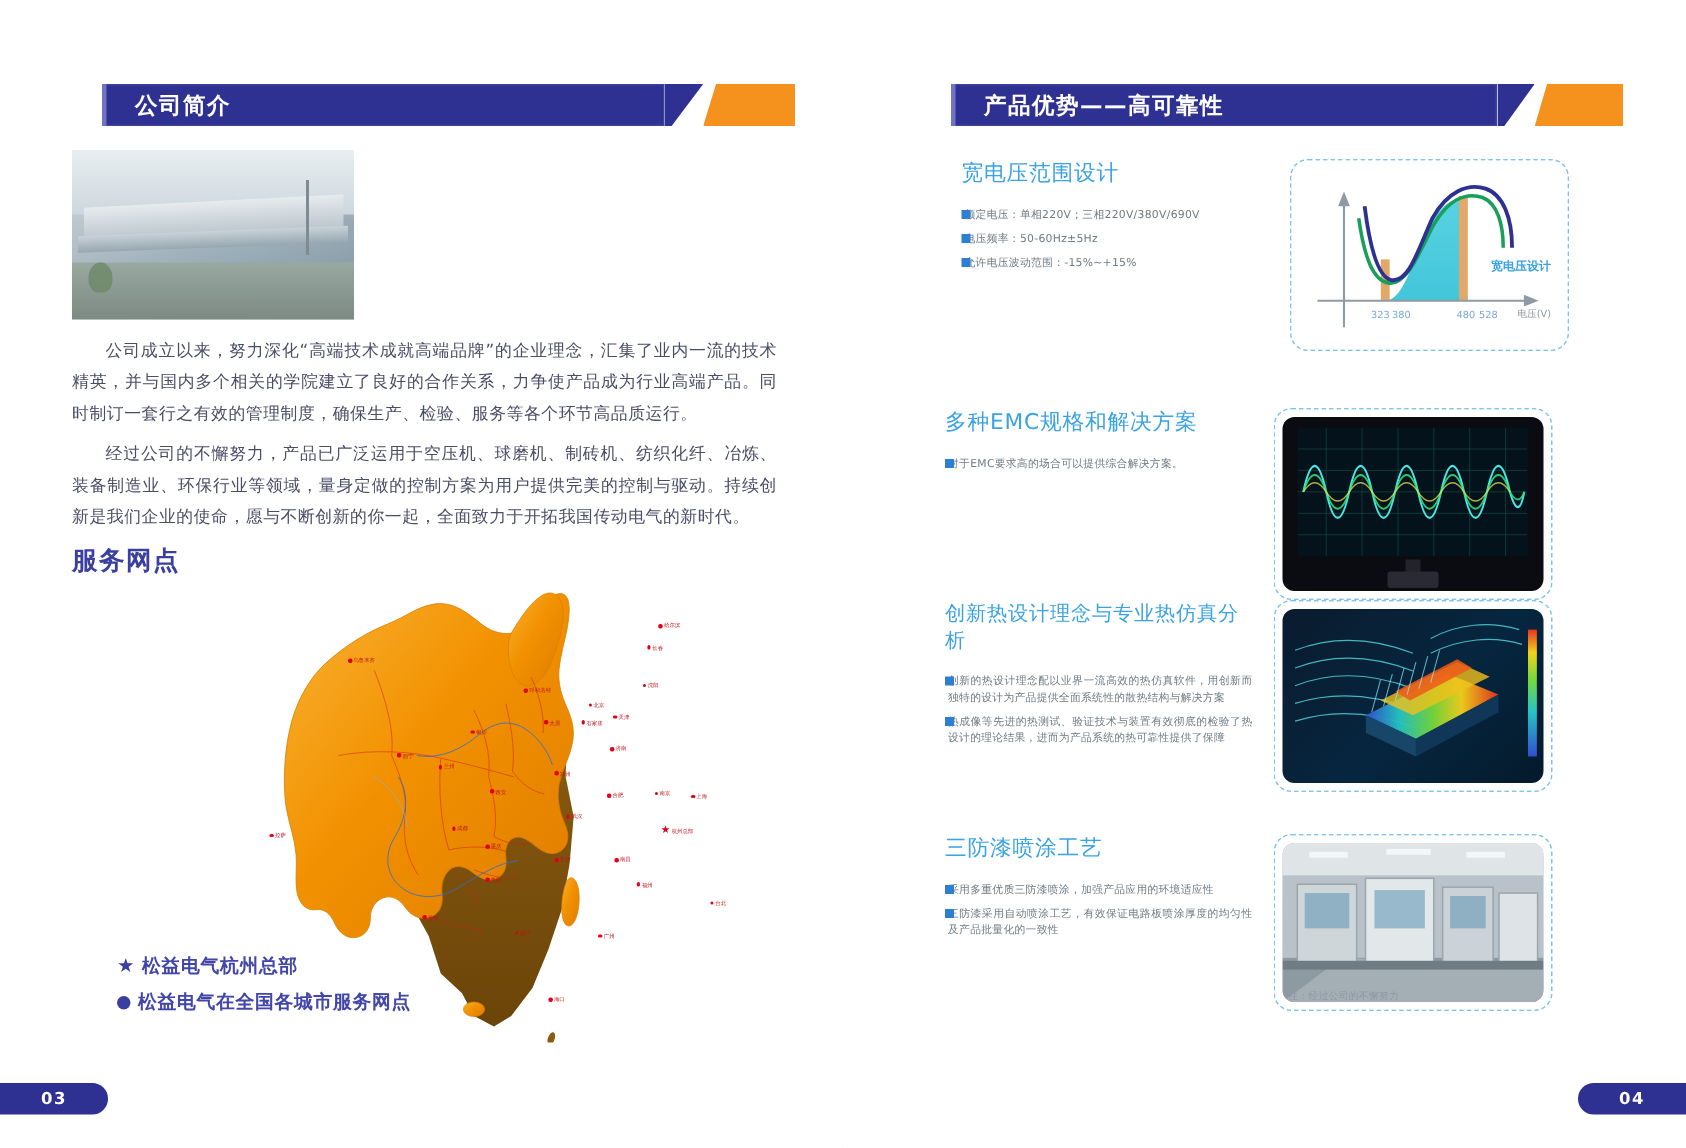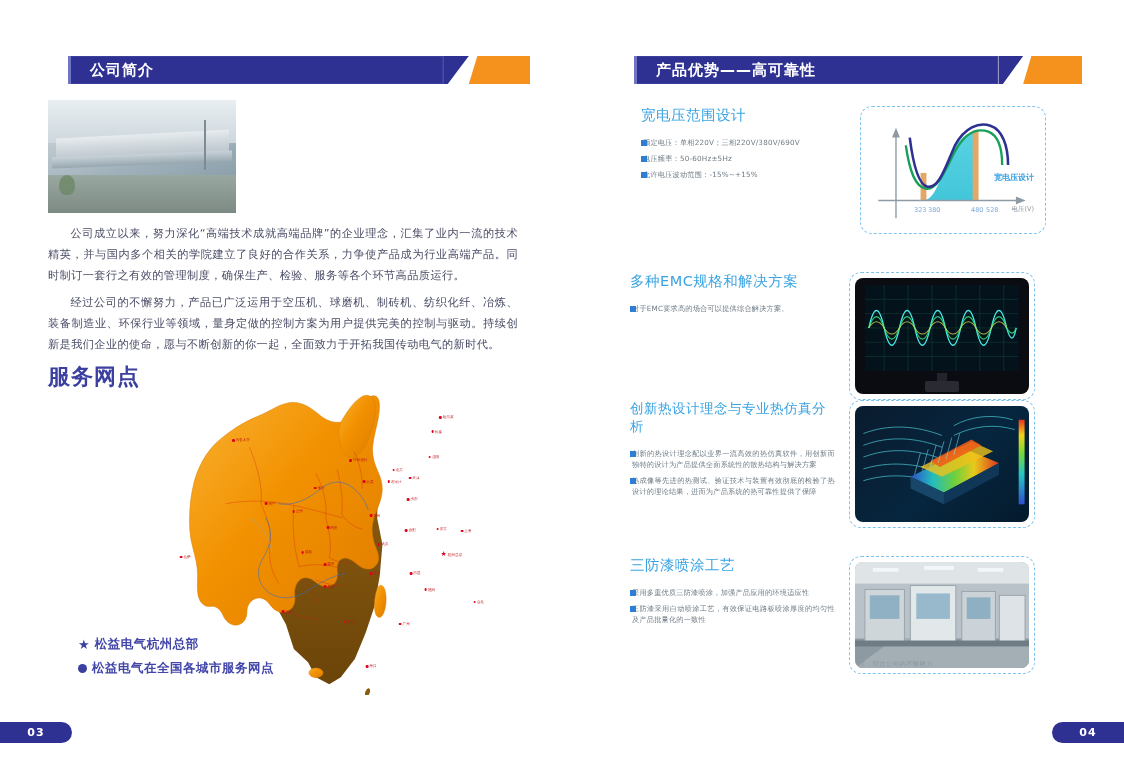--- a/index.html
+++ b/index.html
@@ -60,21 +60,21 @@
     background:linear-gradient(180deg,#c8d2d8,#97a7b0);transform:skewY(-2.2deg);}
   .factory-photo .ground{position:absolute;left:0;bottom:0;width:100%;height:34%;
     background:linear-gradient(180deg,#9aa8a2,#7d8a84);}
   .factory-photo .strip{position:absolute;left:0;bottom:22%;width:100%;height:8%;
     background:linear-gradient(90deg,#c9a86a,#b08f52,#d0b478);opacity:.8;}
   .factory-photo .pole{position:absolute;right:16%;top:18%;width:2px;height:44%;background:#7e8b93;}
   .factory-photo .tree{position:absolute;left:6%;bottom:16%;width:16px;height:20px;border-radius:50% 50% 40% 40%;background:#6f8a6a;opacity:.85;}
 
   .service-title{
     position:absolute;left:48px;top:362px;
-    font-size:22px;font-weight:bold;color:#3b3fa0;letter-spacing:1px;
+    font-size:17px;font-weight:bold;color:#3b3fa0;letter-spacing:1px;
   }
 
   
   .map-area{position:absolute;left:60px;top:385px;width:450px;height:310px;}
   .map-legend{position:absolute;left:78px;top:636px;}
   .map-legend .row{display:flex;align-items:center;gap:5px;margin-bottom:7px;}
   .map-legend .row span.lbl{font-size:12.5px;font-weight:bold;color:#4246a8;letter-spacing:.5px;}
   .star-mk{color:#3b3fa0;font-size:13px;line-height:1;}
   .dot-mk{width:9px;height:9px;border-radius:50%;background:#3b3fa0;display:inline-block;}
 

